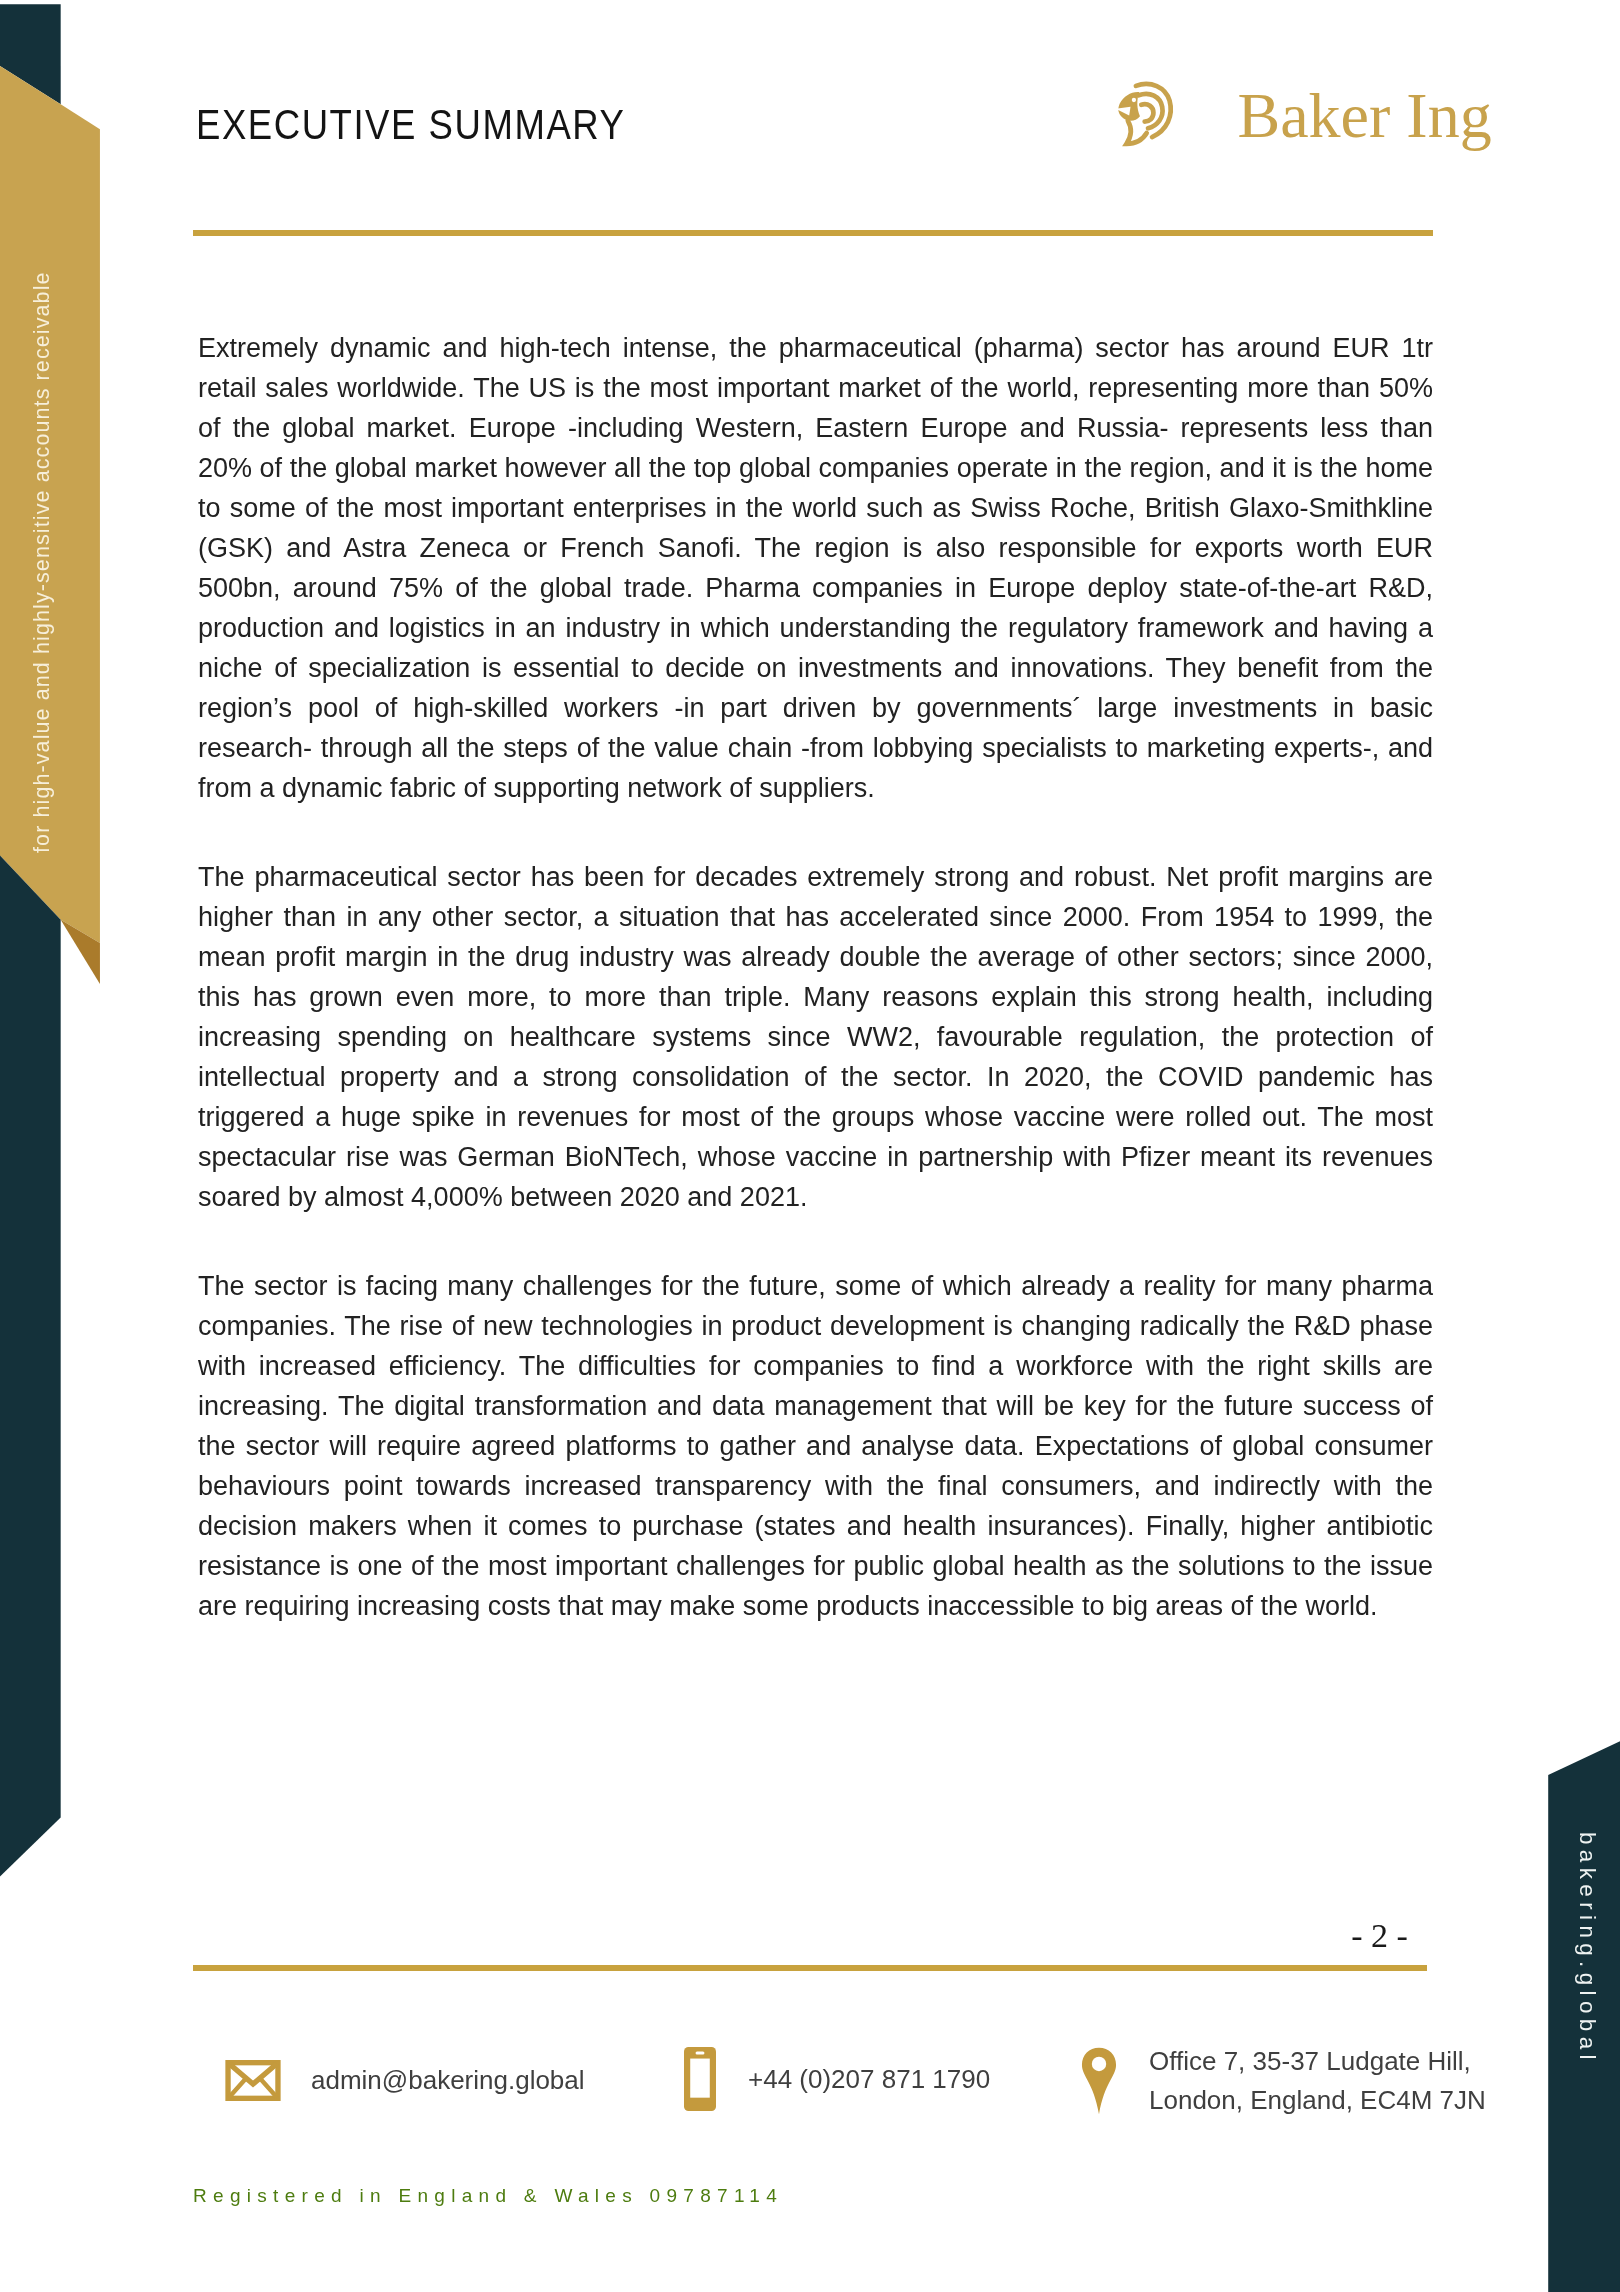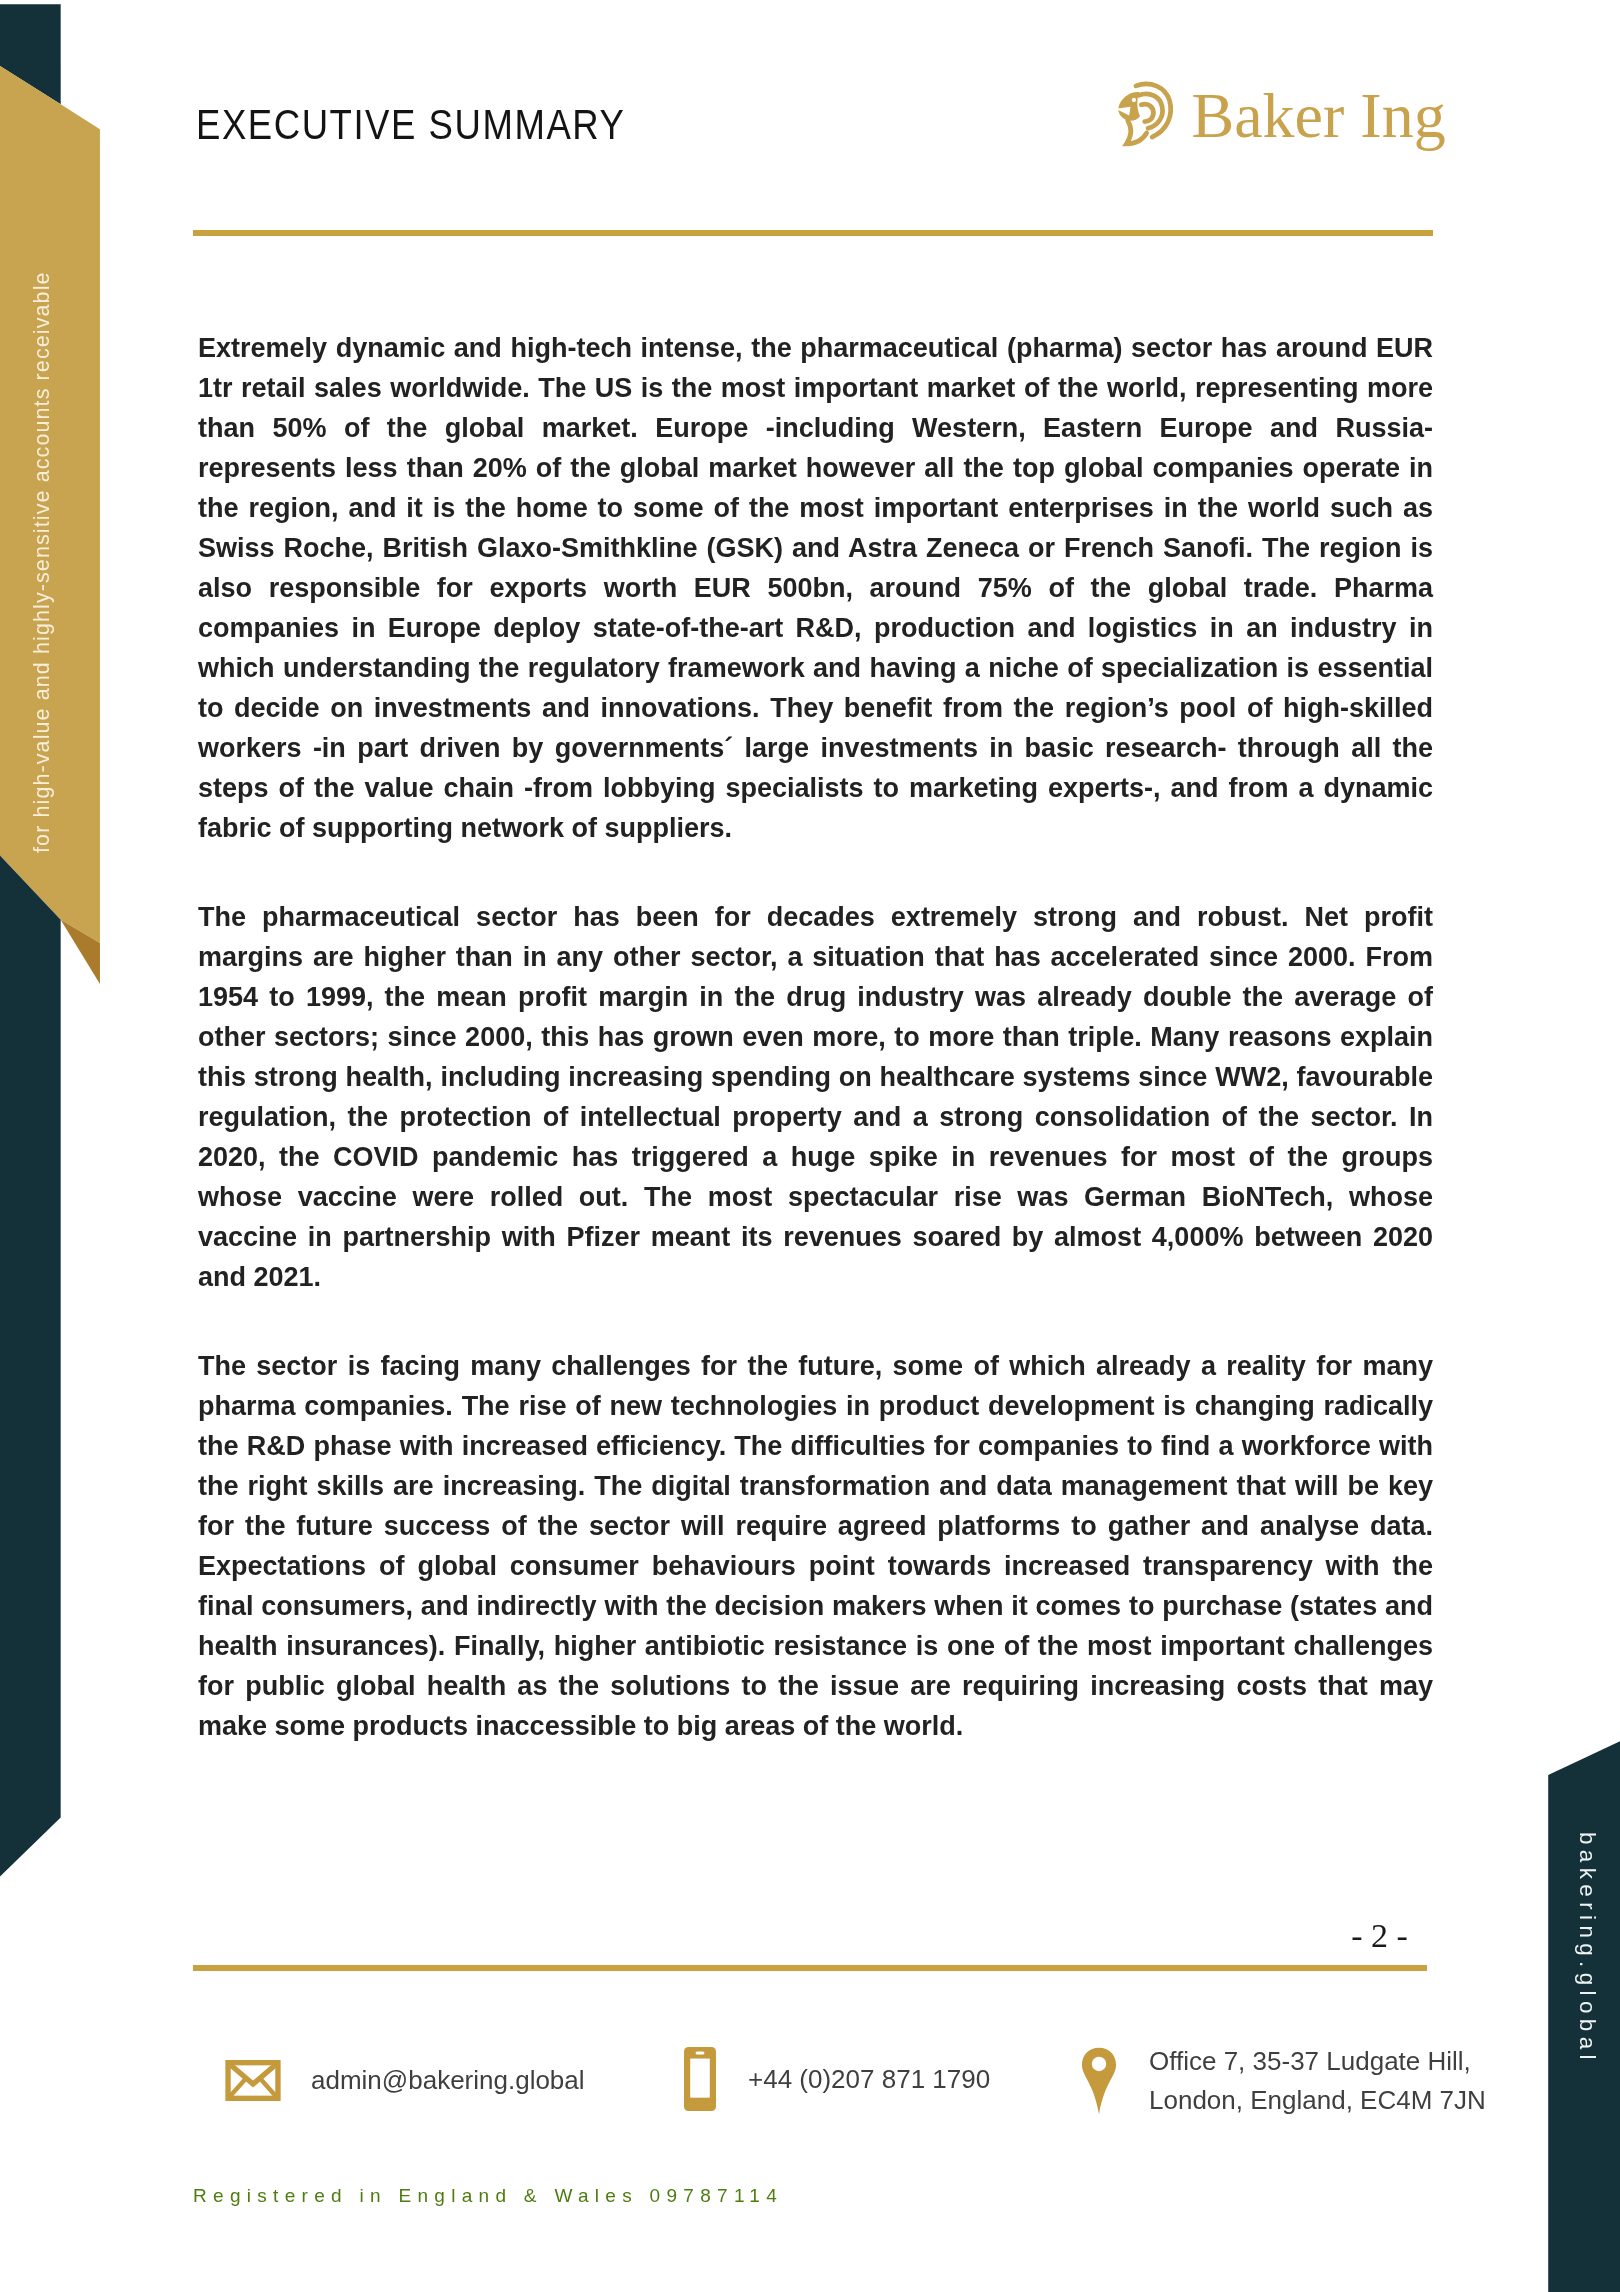--- a/index.html
+++ b/index.html
@@ -55,38 +55,38 @@
     display:flex;
     align-items:center;
     gap:12.5px;
   }
   .logo-text{
     font-family:"Liberation Serif", serif;
     font-size:64px;
     line-height:64px;
     color:#c8a24c;
     white-space:nowrap;
+    margin-left:46px;
   }
   .rule{
     position:absolute;
     height:6.3px;
     background:#c8a23e;
   }
   .rule-top{left:193px;top:230px;width:1240px;}
   .rule-bottom{left:193px;top:1965px;width:1234px;}
   .body-text{
     position:absolute;
     left:198px;
     top:328px;
     width:1235px;
     font-size:27px;
     line-height:40px;
     color:#222222;
     text-align:justify;
-    font-weight:bold;
   }
   .body-text p{margin:0 0 49px 0;}
   .page-number{
     position:absolute;
     left:1317px;
     top:1917px;
     width:125px;
     text-align:center;
     font-family:"Liberation Serif", serif;
     font-size:34px;

